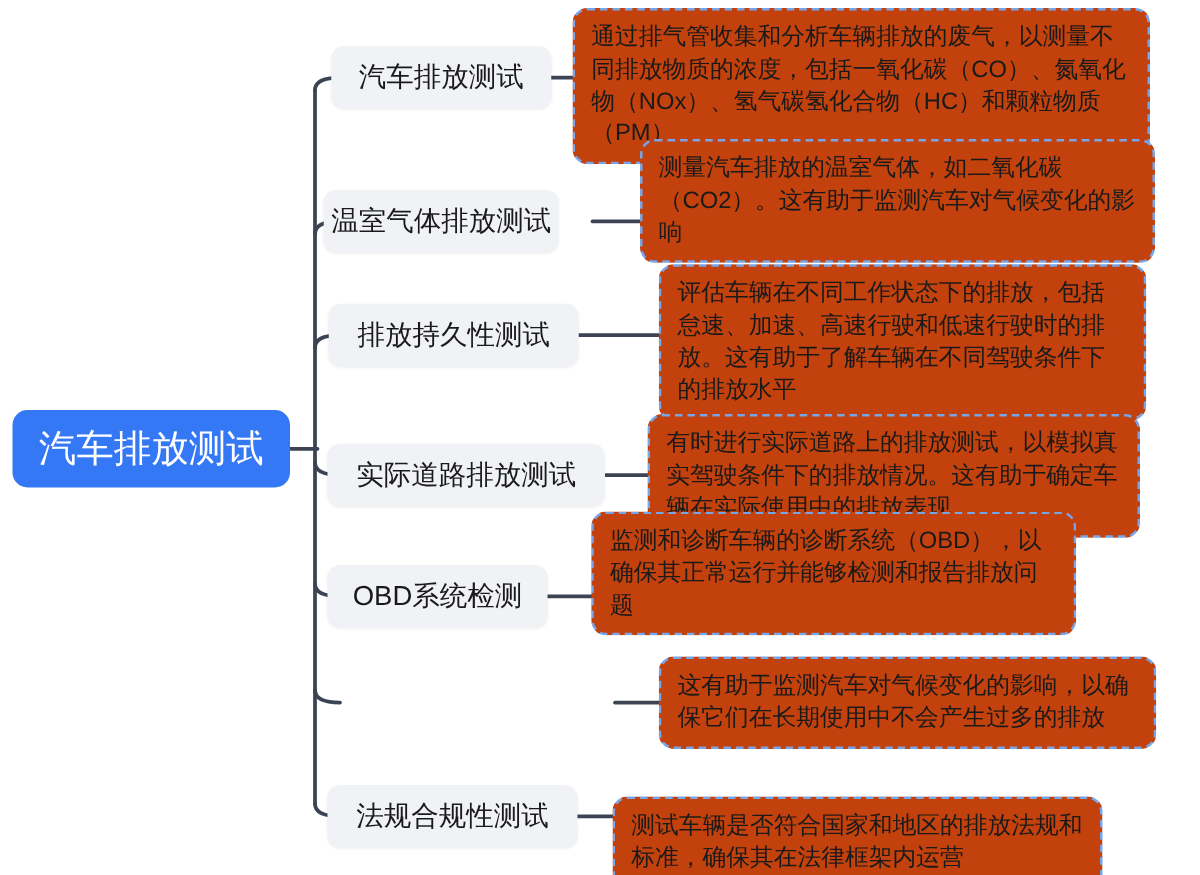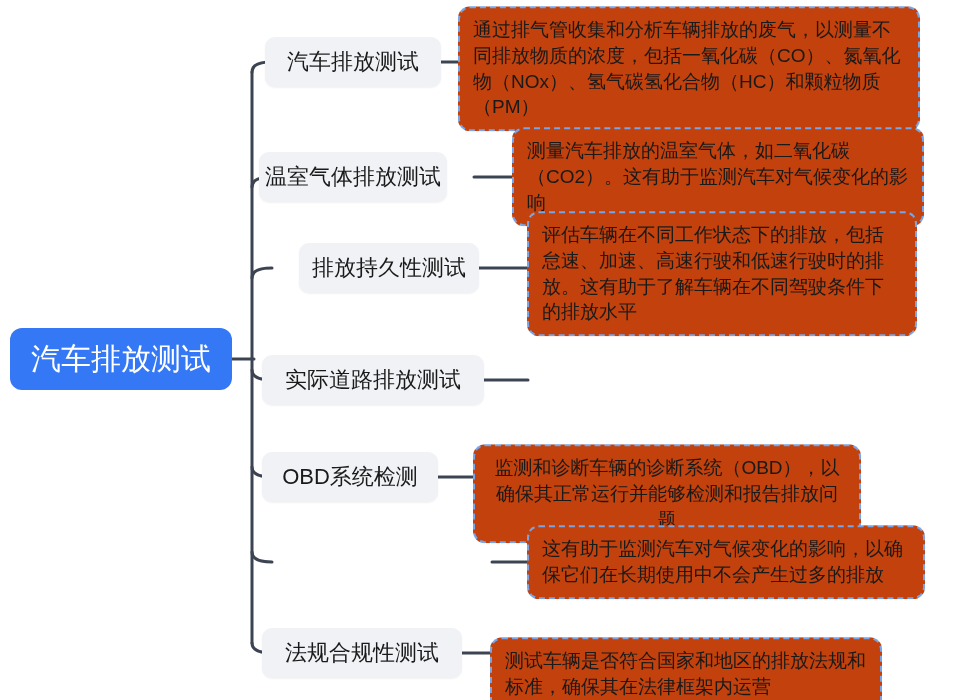--- a/index.html
+++ b/index.html
@@ -65,43 +65,46 @@
   <div class="node root-node" style="left:10px; top:359px;">
     <span>汽车排放测试</span>
   </div>
 
   <div class="node branch-node" style="left:265px; top:62px; width:176px;">
     <span>汽车排放测试</span>
   </div>
   <div class="node branch-node" style="left:259px; top:177px; width:188px;">
     <span>温室气体排放测试</span>
   </div>
-  <div class="node branch-node" style="left:263px; top:268px; width:180px;margin-left:36px;">
+  <div class="node branch-node" style="left:263px; top:268px; width:200px;">
     <span>排放持久性测试</span>
   </div>
   <div class="node branch-node" style="left:262px; top:380px; width:222px;">
     <span>实际道路排放测试</span>
   </div>
   <div class="node branch-node" style="left:262px; top:477px; width:176px;justify-content:center;">
     <span>OBD系统检测</span>
   </div>
   <div class="node branch-node" style="left:262px; top:653px; width:200px;">
     <span>法规合规性测试</span>
   </div>
 
   <div class="node leaf-node" style="left:458px; top:69px; width:462px;">
     <span>通过排气管收集和分析车辆排放的废气，以测量不同排放物质的浓度，包括一氧化碳（CO）、氮氧化物（NOx）、氢气碳氢化合物（HC）和颗粒物质（PM）</span>
   </div>
-  <div class="node leaf-node" style="left:512px; top:177px; width:412px;">
+  <div class="node leaf-node" style="left:512px; top:161px; width:412px;">
     <span>测量汽车排放的温室气体，如二氧化碳（CO2）。这有助于监测汽车对气候变化的影响</span>
   </div>
   <div class="node leaf-node" style="left:527px; top:274px; width:390px;">
     <span>评估车辆在不同工作状态下的排放，包括怠速、加速、高速行驶和低速行驶时的排放。这有助于了解车辆在不同驾驶条件下的排放水平</span>
   </div>
-  <div class="node leaf-node" style="left:473px; top:494px; width:388px;text-align:center;">
+  <div class="node leaf-node" style="left:518px; top:381px; width:394px;">
+    <span>有时进行实际道路上的排放测试，以模拟真实驾驶条件下的排放情况。这有助于确定车辆在实际使用中的排放表现</span>
+  </div>
+  <div class="node leaf-node" style="left:473px; top:459px; width:388px;">
     <span>监测和诊断车辆的诊断系统（OBD），以确保其正常运行并能够检测和报告排放问题</span>
   </div>
   <div class="node leaf-node" style="left:527px; top:562px; width:398px;">
     <span>这有助于监测汽车对气候变化的影响，以确保它们在长期使用中不会产生过多的排放</span>
   </div>
   <div class="node leaf-node" style="left:490px; top:674px; width:392px;">
     <span>测试车辆是否符合国家和地区的排放法规和标准，确保其在法律框架内运营</span>
   </div>
 
 </div>

